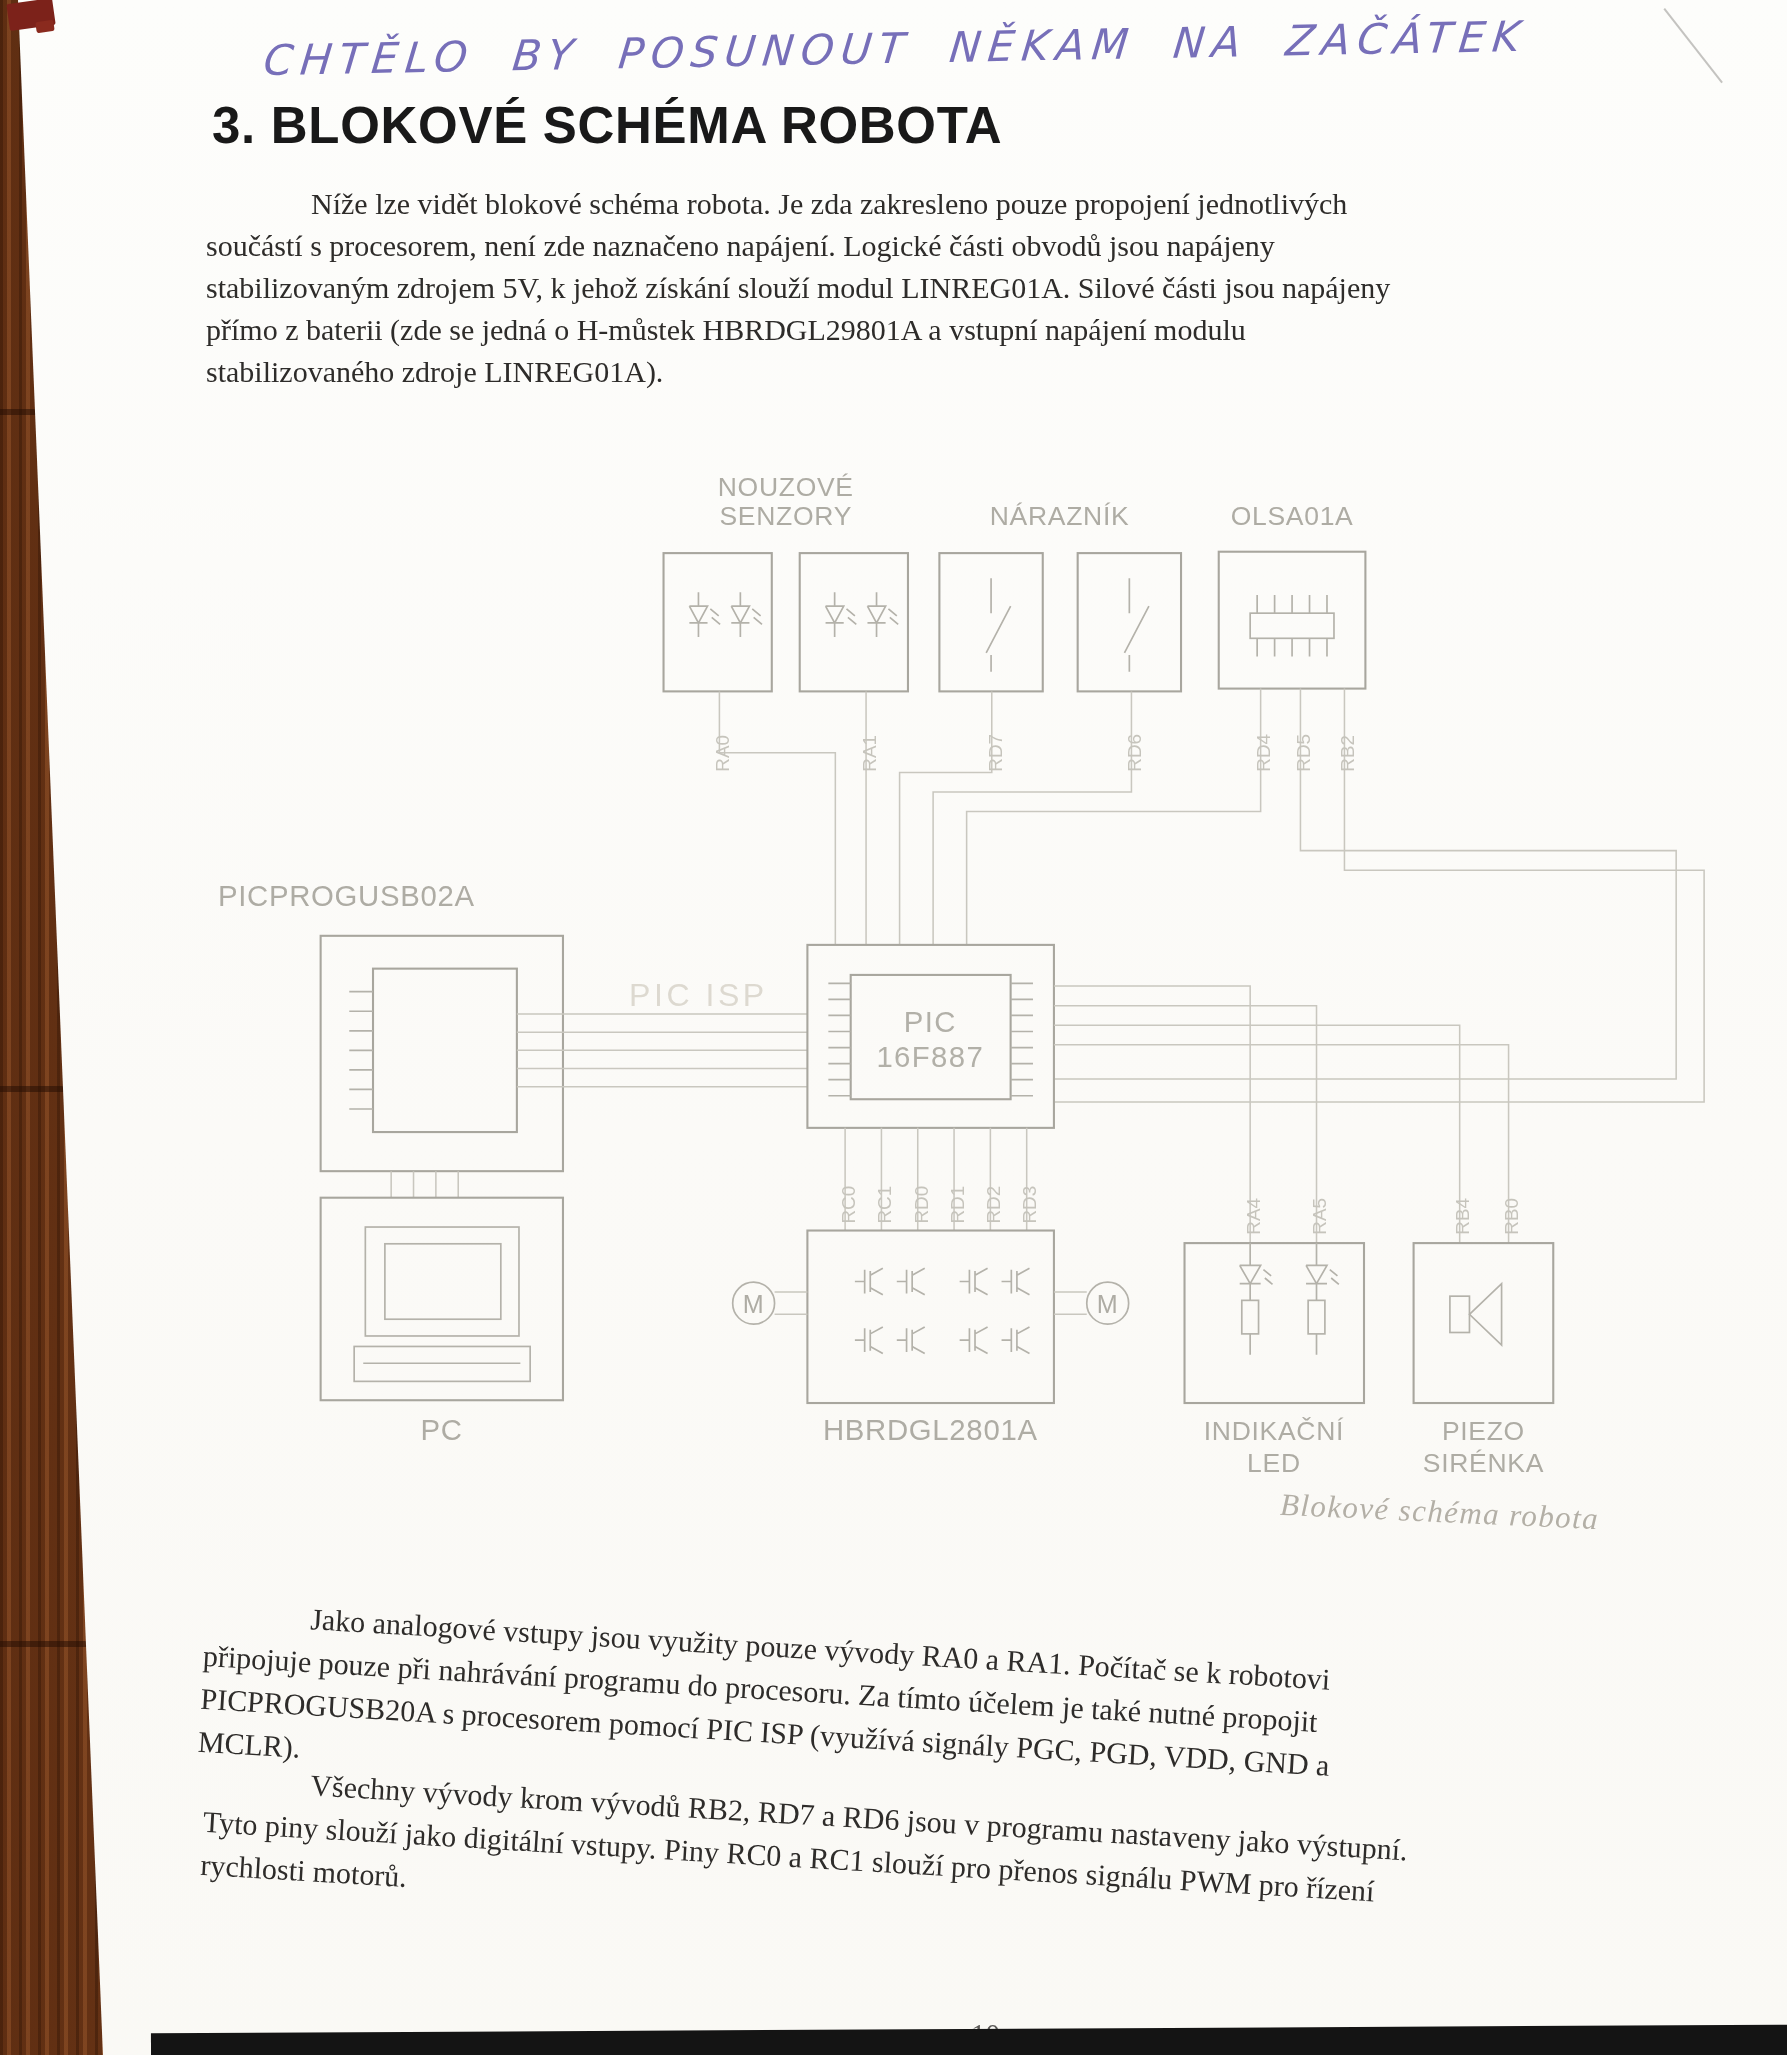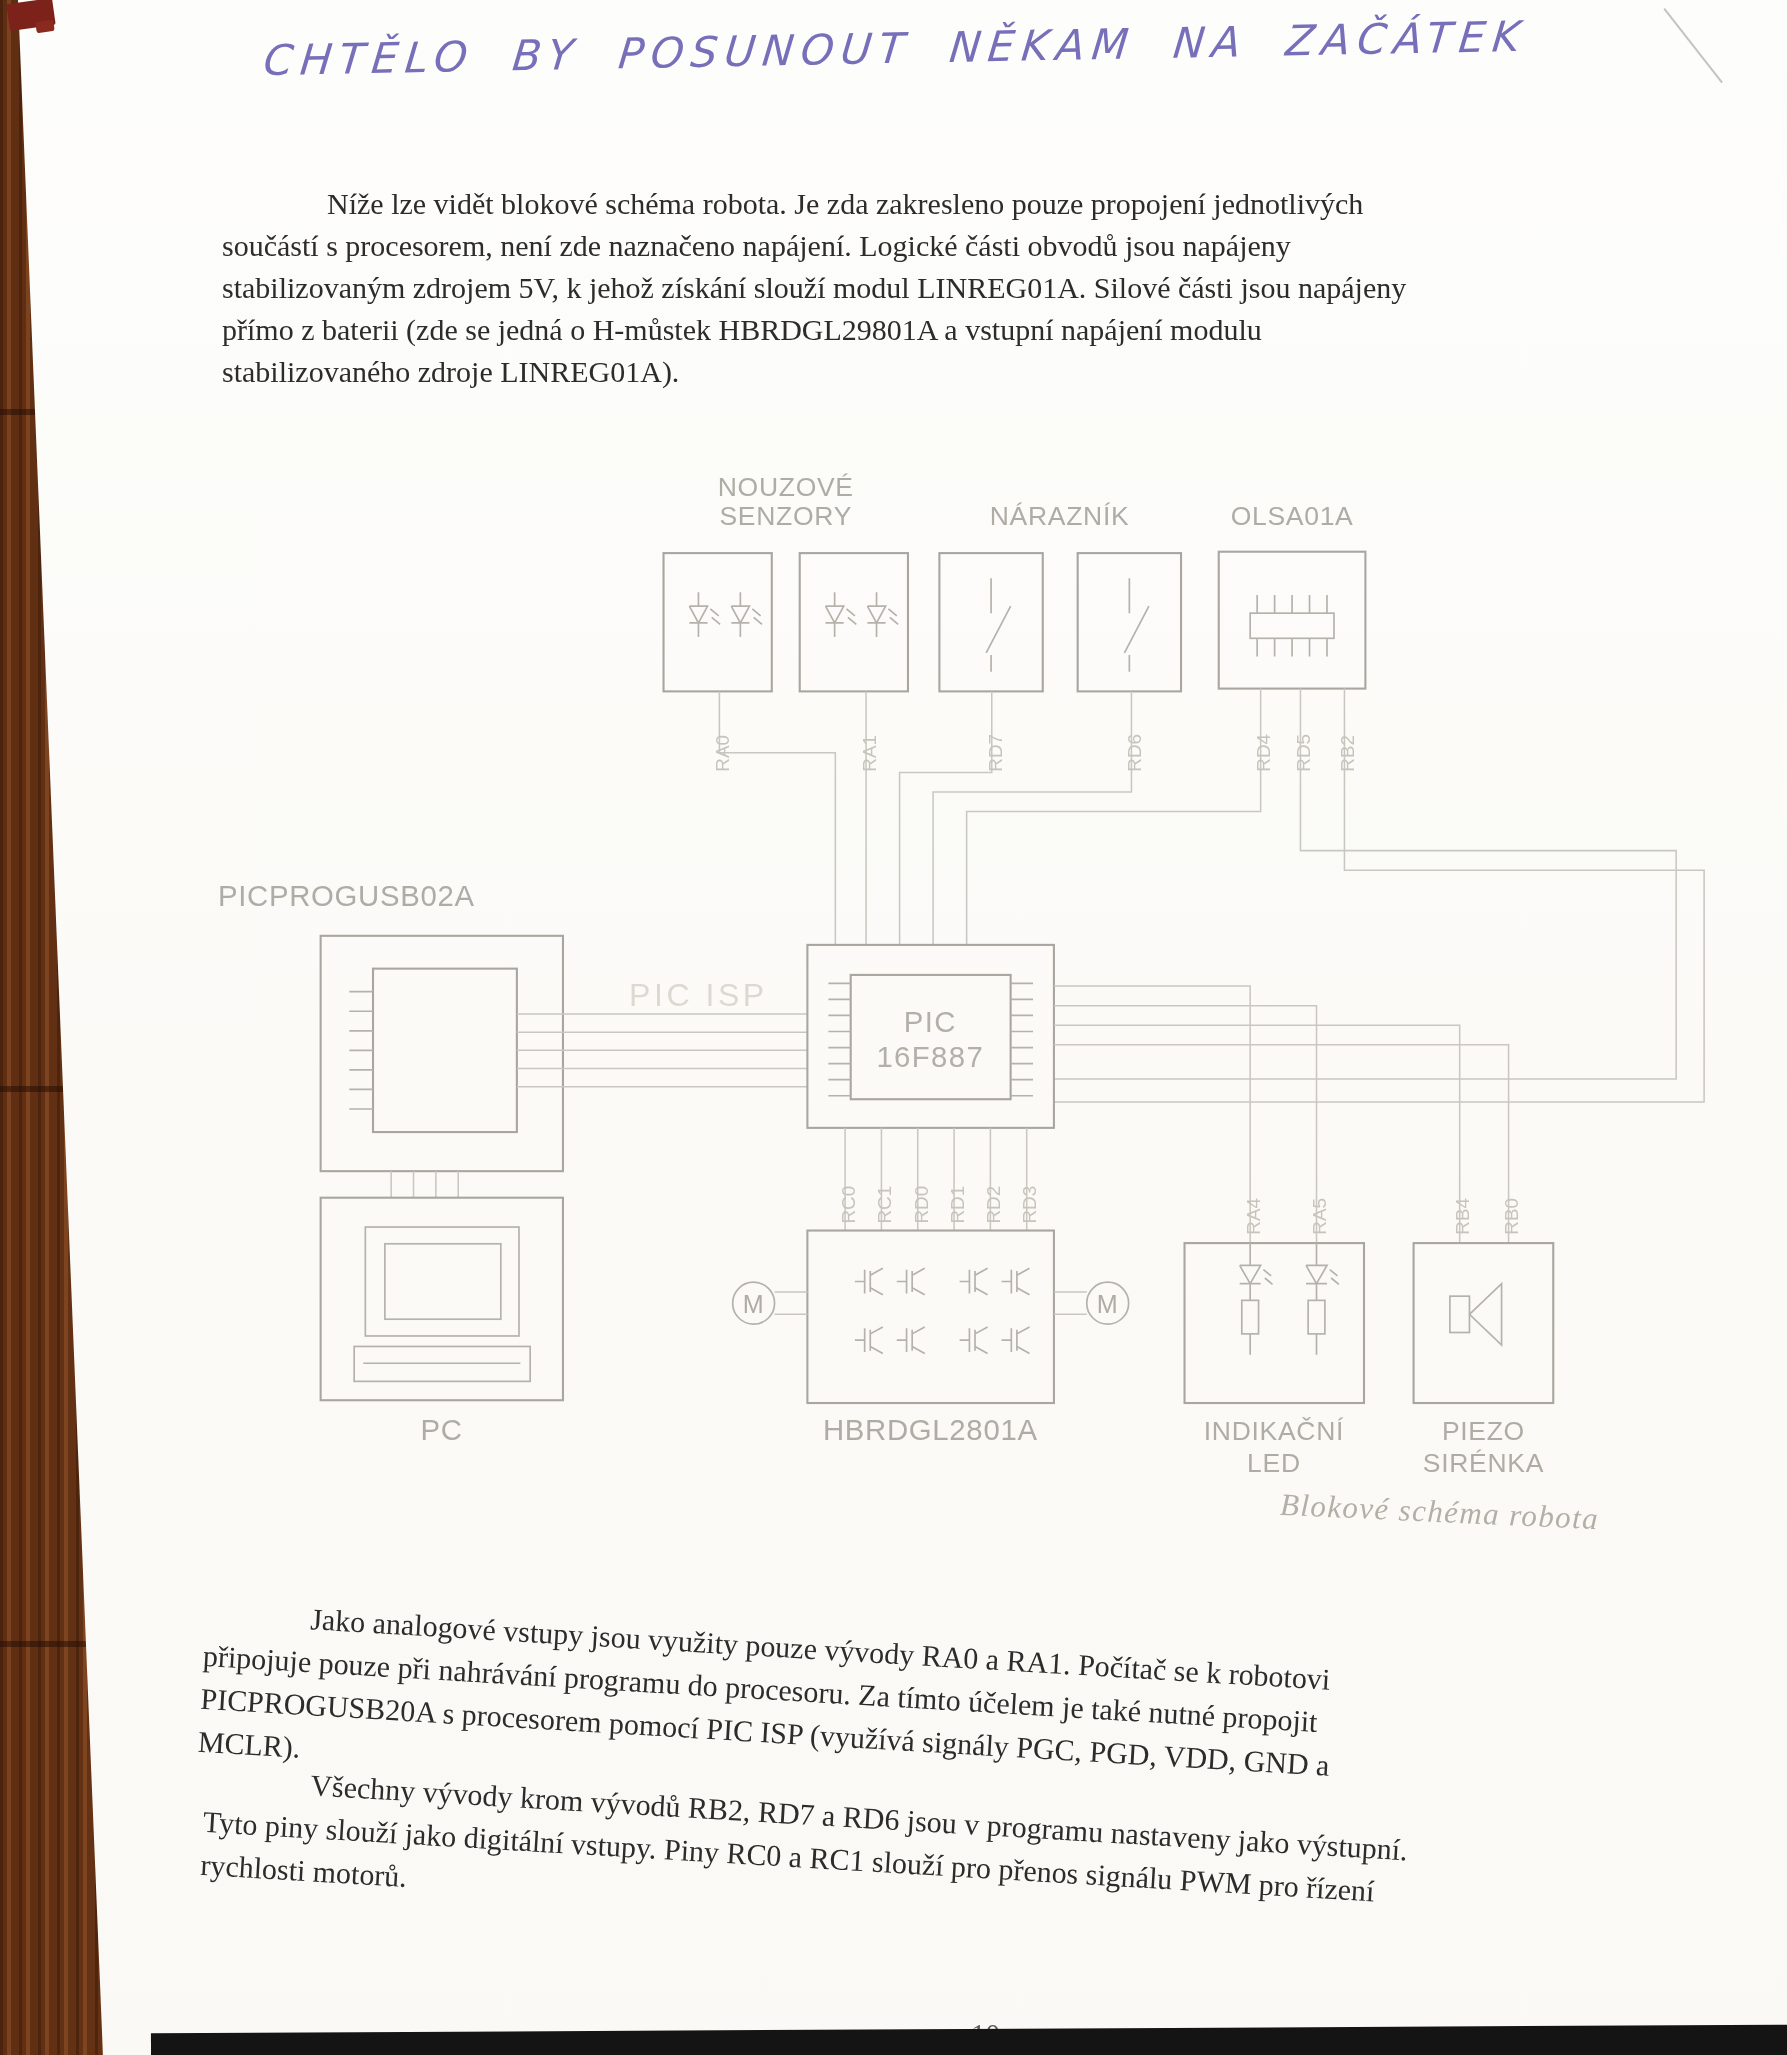--- a/index.html
+++ b/index.html
@@ -19,21 +19,21 @@
   .crease{position:absolute;background:rgba(150,148,144,.55);transform-origin:left top;}
   .handwriting{position:absolute;left:264px;top:24px;width:1257px;
     font-family:"DejaVu Sans",sans-serif;font-style:italic;
     font-size:42px;letter-spacing:7px;word-spacing:18px;color:#6c64b4;
     transform:rotate(-1.1deg) skewX(-7deg);opacity:.92;white-space:nowrap;}
   .heading{position:absolute;left:212px;top:96px;
     font-family:"Liberation Sans",sans-serif;font-weight:bold;
     font-size:51px;letter-spacing:0.7px;color:#191919;white-space:nowrap;}
   .body-par{position:absolute;font-size:30px;line-height:42px;color:#2e2c2a;
     white-space:pre-line;text-indent:105px;}
-  .par1{left:222px;top:183px;width:1445px;}
+  .par1{left:206px;top:183px;width:1445px;}
   .par2{left:207px;top:1591px;width:1494px;transform:rotate(3.4deg);transform-origin:left top;line-height:43px;}
   .par3{left:207px;top:1757px;width:1494px;transform:rotate(3.4deg);transform-origin:left top;line-height:43px;}
   .caption{position:absolute;left:1280px;top:1494px;font-style:italic;font-size:31px;
     color:#b3afa6;transform:rotate(2.6deg);letter-spacing:1.4px;white-space:nowrap;}
   .pagenum{position:absolute;left:971px;top:2018px;font-size:29px;color:#5a5856;}
   .scanbar{position:absolute;left:151px;right:0;top:2029px;height:32px;background:#141414;
     transform:rotate(-0.3deg);}
   svg.diagram{position:absolute;left:0;top:0;}
   svg .boxline{stroke:#a8a69e;stroke-width:3;fill:none;}
   svg .wire{stroke:#c9c7bf;stroke-width:2.2;fill:none;}
@@ -53,20 +53,21 @@
   <div class="wood-seam" style="top:1641px;"></div>
 
   <div class="paper"></div>
 
   <div class="corner-mark" style="left:8.4px;top:1.4px;width:46px;height:26.5px;"></div>
   <div class="corner-mark" style="left:36px;top:21px;width:18px;height:11.2px;background:#8a2a1e;"></div>
   <div class="crease" style="left:1665px;top:8.4px;width:94px;height:2.1px;transform:rotate(52deg);"></div>
 
   <div class="handwriting">CHTĚLO BY POSUNOUT NĚKAM NA ZAČÁTEK</div>
 
+  <div class="heading">3. BLOKOVÉ SCHÉMA ROBOTA</div>
 
   <div class="body-par par1">Níže lze vidět blokové schéma robota. Je zda zakresleno pouze propojení jednotlivých
 součástí s procesorem, není zde naznačeno napájení. Logické části obvodů jsou napájeny
 stabilizovaným zdrojem 5V, k jehož získání slouží modul LINREG01A. Silové části jsou napájeny
 přímo z baterii (zde se jedná o H-můstek HBRDGL29801A a vstupní napájení modulu
 stabilizovaného zdroje LINREG01A).</div>
 
   <svg class="diagram" width="1788" height="2056" viewBox="0 0 2560 2944">
     <defs>
       <g id="tr">

